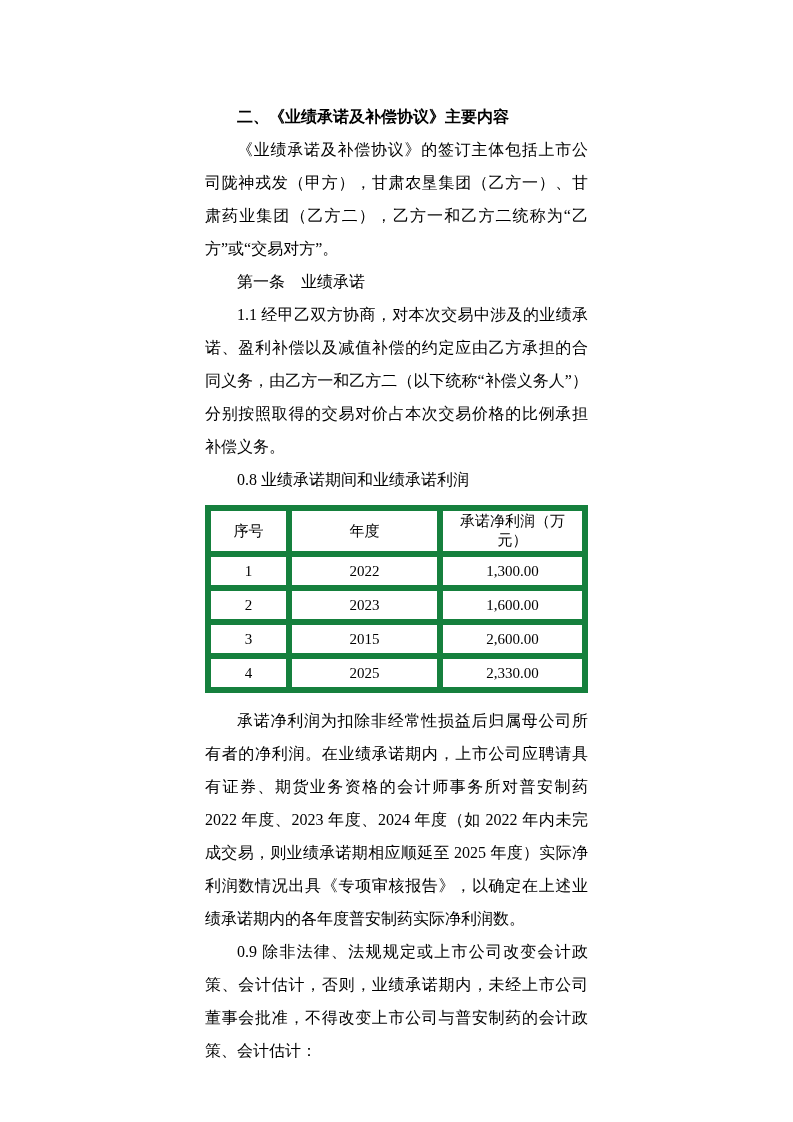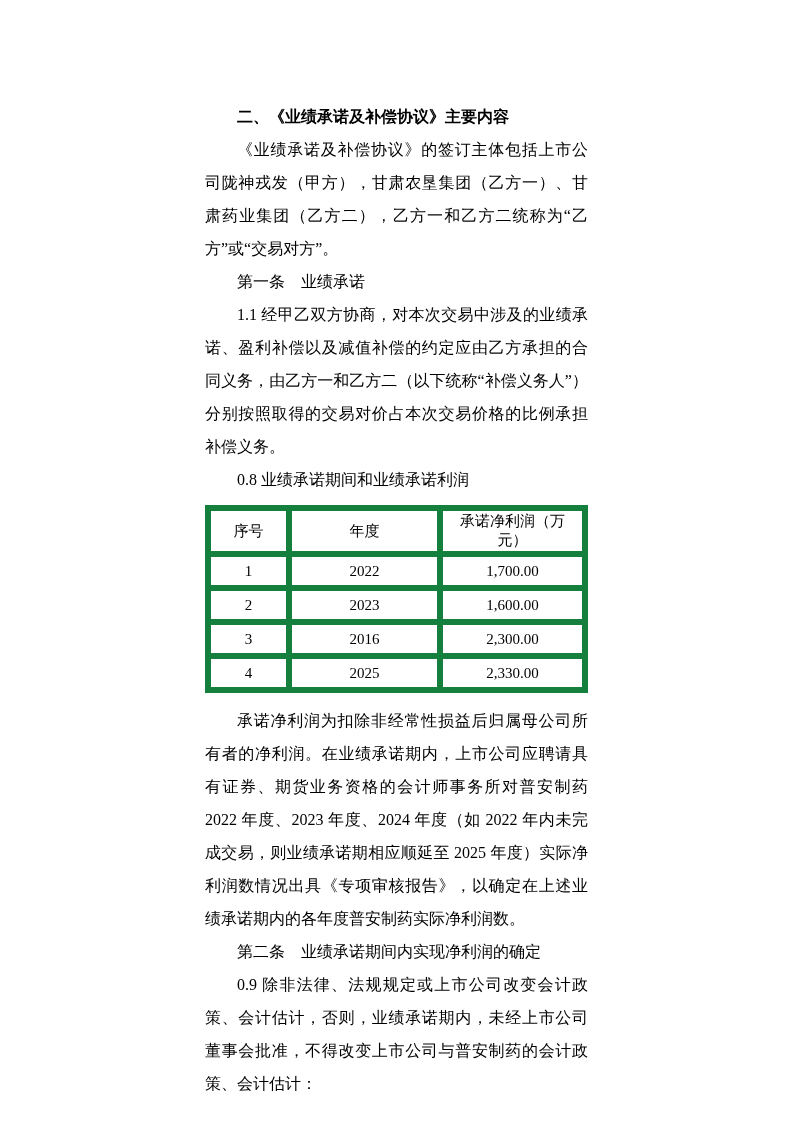--- a/index.html
+++ b/index.html
@@ -79,41 +79,40 @@
       <tr>
         <th>序号</th>
         <th>年度</th>
         <th>承诺净利润（万元）</th>
       </tr>
     </thead>
     <tbody>
       <tr>
         <td>1</td>
         <td>2022</td>
-        <td>1,700.00</td>
+        <td>1,300.00</td>
       </tr>
       <tr>
         <td>2</td>
         <td>2023</td>
         <td>1,600.00</td>
       </tr>
       <tr>
         <td>3</td>
-        <td>2016</td>
-        <td>2,300.00</td>
+        <td>2015</td>
+        <td>2,600.00</td>
       </tr>
       <tr>
         <td>4</td>
         <td>2025</td>
         <td>2,330.00</td>
       </tr>
     </tbody>
   </table>
 
   <p class="para">承诺净利润为扣除非经常性损益后归属母公司所有者的净利润。在业绩承诺期内，上市公司应聘请具有证券、期货业务资格的会计师事务所对普安制药 2022 年度、2023 年度、2024 年度（如 2022 年内未完成交易，则业绩承诺期相应顺延至 2025 年度）实际净利润数情况出具《专项审核报告》，以确定在上述业绩承诺期内的各年度普安制药实际净利润数。</p>
 
-  <p class="para">第二条　业绩承诺期间内实现净利润的确定</p>
 
 
 
   <p class="para">0.9 除非法律、法规规定或上市公司改变会计政策、会计估计，否则，业绩承诺期内，未经上市公司董事会批准，不得改变上市公司与普安制药的会计政策、会计估计：</p>
 
 </div>
 
 </body></html>

